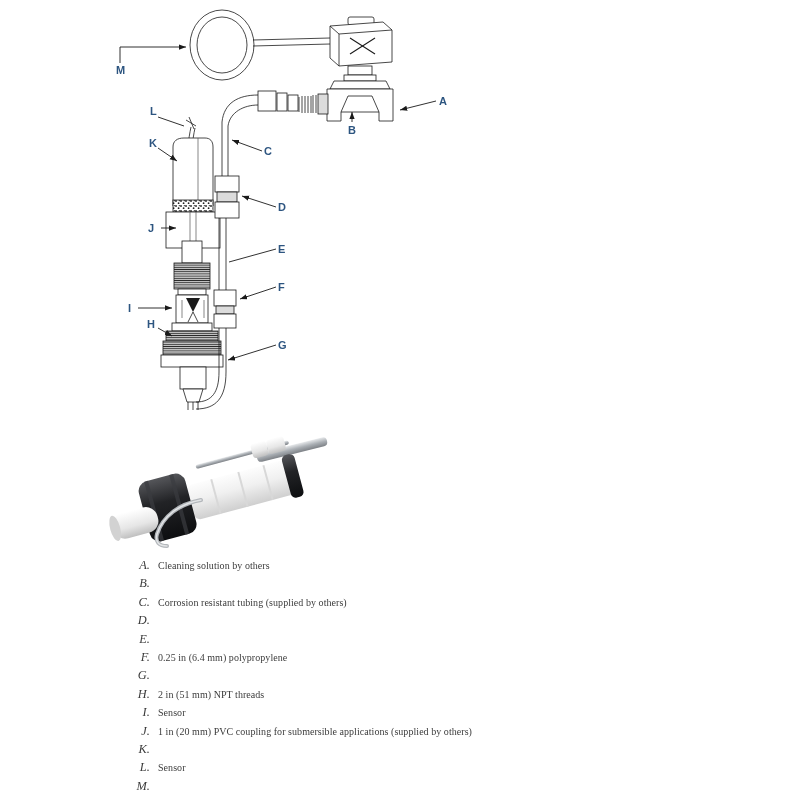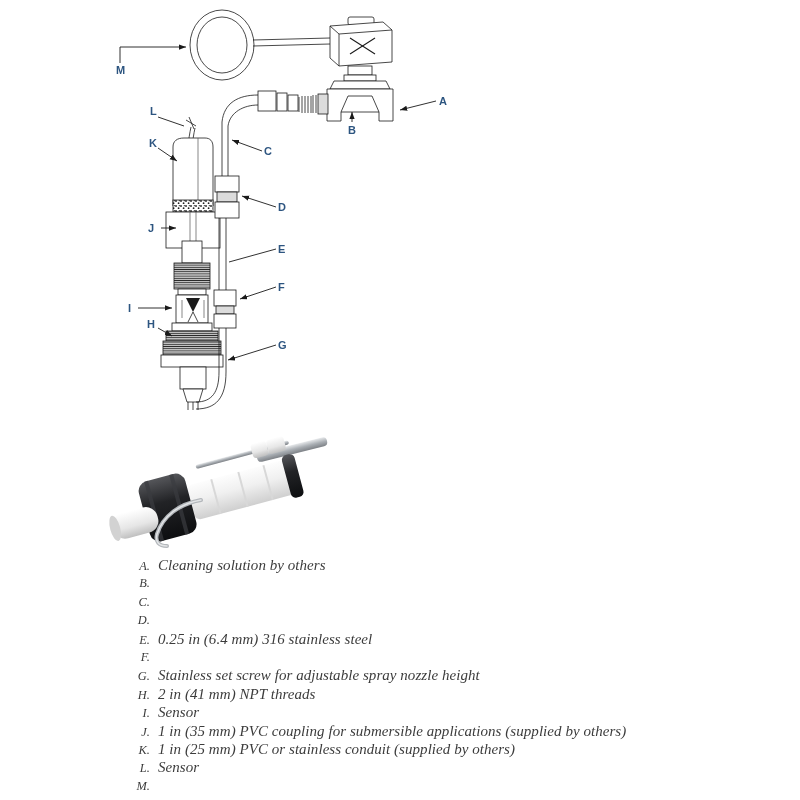--- a/index.html
+++ b/index.html
@@ -61,22 +61,21 @@
     flex: 0 0 22px;
     font-family: "Liberation Serif", serif;
     font-style: italic;
     font-size: 12.4px;
     color: #3c3c3c;
     letter-spacing: 0.1px;
   }
   .legend-text {
     margin-left: 8px;
     font-family: "Liberation Serif", serif;
-    font-style: italic;
-    font-size: 15px;
+    font-size: 10px;
     color: #3c3c3c;
     letter-spacing: 0.05px;
   }
   
   .callout {
     font-family: "Liberation Sans", sans-serif;
     font-weight: bold;
     font-size: 11px;
     fill: #2d5580;
   }
@@ -362,50 +361,49 @@
   <div id="legend">
     <div class="legend-row">
       <span class="legend-letter">A.</span>
       <span class="legend-text">Cleaning solution by others</span>
     </div>
     <div class="legend-row">
       <span class="legend-letter">B.</span>
     </div>
     <div class="legend-row">
       <span class="legend-letter">C.</span>
+      <span class="legend-text">Corrosion resistant tubing (supplied by others)</span>
     </div>
     <div class="legend-row">
       <span class="legend-letter">D.</span>
     </div>
     <div class="legend-row">
       <span class="legend-letter">E.</span>
-      <span class="legend-text">0.25 in (6.4 mm) 316 stainless steel</span>
     </div>
     <div class="legend-row">
       <span class="legend-letter">F.</span>
+      <span class="legend-text">0.25 in (6.4 mm) polypropylene</span>
     </div>
     <div class="legend-row">
       <span class="legend-letter">G.</span>
-      <span class="legend-text">Stainless set screw for adjustable spray nozzle height</span>
     </div>
     <div class="legend-row">
       <span class="legend-letter">H.</span>
-      <span class="legend-text">2 in (41 mm) NPT threads</span>
+      <span class="legend-text">2 in (51 mm) NPT threads</span>
     </div>
     <div class="legend-row">
       <span class="legend-letter">I.</span>
       <span class="legend-text">Sensor</span>
     </div>
     <div class="legend-row">
       <span class="legend-letter">J.</span>
-      <span class="legend-text">1 in (35 mm) PVC coupling for submersible applications (supplied by others)</span>
+      <span class="legend-text">1 in (20 mm) PVC coupling for submersible applications (supplied by others)</span>
     </div>
     <div class="legend-row">
       <span class="legend-letter">K.</span>
-      <span class="legend-text">1 in (25 mm) PVC or stainless conduit (supplied by others)</span>
     </div>
     <div class="legend-row">
       <span class="legend-letter">L.</span>
       <span class="legend-text">Sensor</span>
     </div>
     <div class="legend-row">
       <span class="legend-letter">M.</span>
     </div>
   </div>
 

